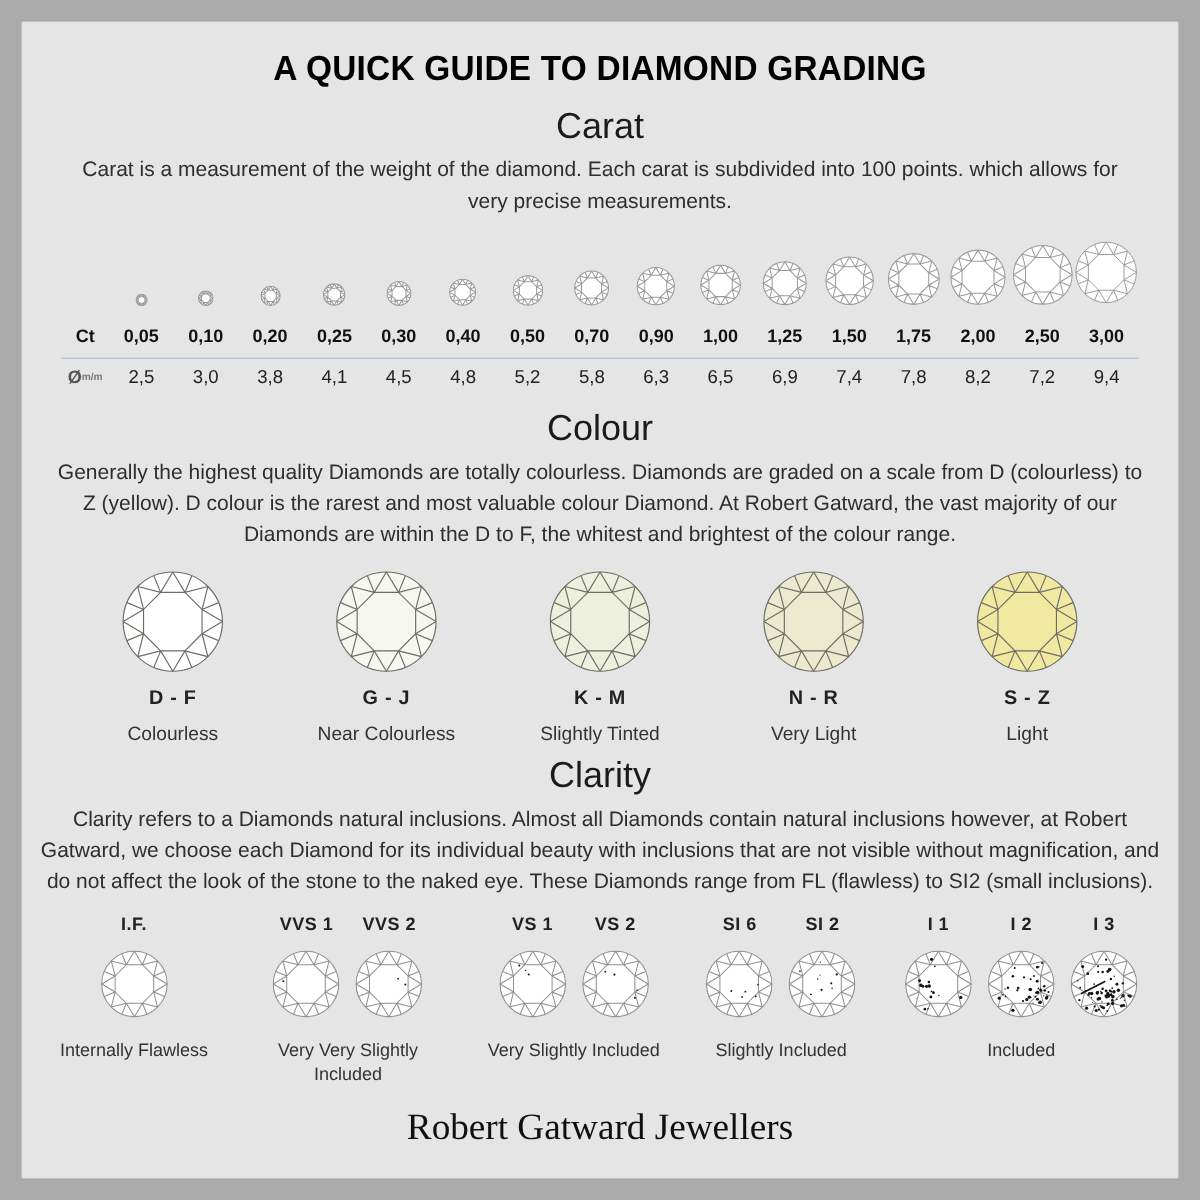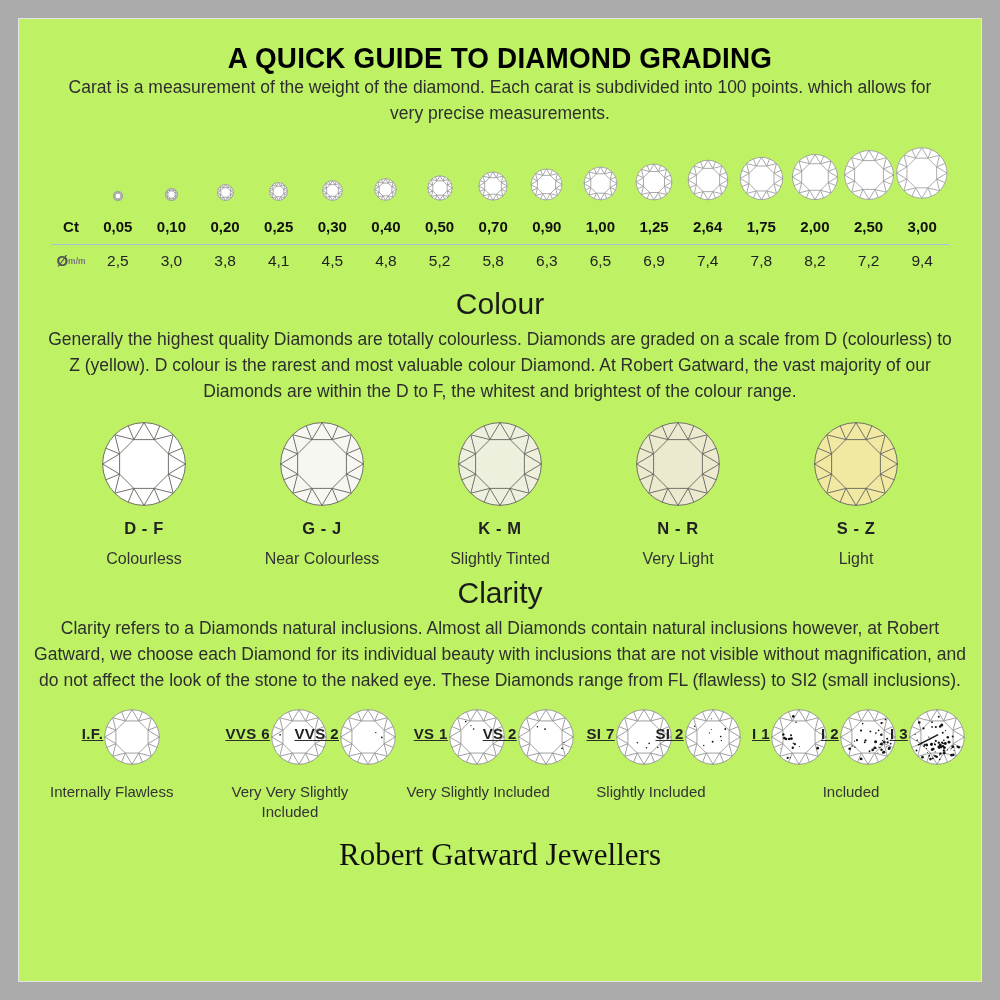--- a/index.html
+++ b/index.html
@@ -4,21 +4,21 @@
 <style>
   html,body{margin:0;padding:0;}
   body{
     width:1000px;height:1000px;position:relative;
     background:#ababab;
     font-family:"Liberation Sans", sans-serif;
     -webkit-font-smoothing:antialiased;
   }
   .frame{
     position:absolute;left:18px;top:18px;right:18px;bottom:18px;
-    background:#bef264;overflow:hidden;text-align:center;color:#2d2d2d;
+    background:#e5e5e5;overflow:hidden;text-align:center;color:#2d2d2d;
     box-shadow:inset 0 0 0 1px #e3e3e3;
   }
   h1{
     margin:24px 0 0;font-size:29px;font-weight:700;color:#000;
     letter-spacing:.2px;transform:scaleX(.96);
   }
   h2{margin:14px 0 6px;font-size:30px;font-weight:400;color:#1b1b1b;}
   h2.tight{margin-top:8px;}
   p.desc{
     margin:0 auto;font-size:17.5px;line-height:1.48;color:#2e2e2e;
@@ -44,34 +44,35 @@
   .colour-row{width:884px;margin:16px auto 0;display:flex;justify-content:space-between;}
   .col-grade{width:172px;}
   .col-grade .dia{height:88px;display:flex;justify-content:center;}
   .col-grade .range{margin-top:11px;font-size:16.5px;font-weight:700;color:#222;letter-spacing:.6px;}
   .col-grade .gdesc{margin-top:12px;font-size:16px;color:#333;}
 
   
   .clarity-row{width:900px;margin:14px auto 0;display:flex;justify-content:space-between;align-items:flex-start;}
   .cl-group{display:flex;flex-direction:column;align-items:center;}
   .cl-grades{display:flex;gap:9px;justify-content:center;}
-  .cl-grade{width:60px;display:flex;flex-direction:row;align-items:center;text-decoration:underline;}
+  .cl-grade{width:60px;display:flex;flex-direction:column;align-items:center;}
   .cl-name{font-size:15px;font-weight:700;color:#222;letter-spacing:.4px;margin-bottom:12px;white-space:nowrap;}
   .cl-caption{margin-top:12px;font-size:15px;color:#333;line-height:1.3;max-width:160px;}
 
   .brand{margin-top:16px;font-size:31px;color:#101010;font-family:Liberation Serif, serif;}
 </style>
 </head>
 <body>
 
 <div class="frame">
 
   <h1>A QUICK GUIDE TO DIAMOND GRADING</h1>
 
   <section>
+    <h2>Carat</h2>
     <p class="desc w-carat">Carat is a measurement of the weight of the diamond. Each carat is subdivided into 100 points. which allows for very precise measurements.</p>
 
     <div class="ctable">
       <div class="crow cdia" id="carat-diamonds">
         <div class="clabel"></div>
       <div class="ccell">
             <svg width="10" height="10" viewBox="0 0 100 100" aria-hidden="true">
               <circle cx="50" cy="50" r="47" fill="#ffffff" stroke="#9a9a9a" stroke-width="8.50"></circle>
               <polygon points="61.5,22.3 77.7,38.5 77.7,61.5 61.5,77.7 38.5,77.7 22.3,61.5 22.3,38.5 38.5,22.3" fill="none" stroke="#9a9a9a" stroke-width="8.50"></polygon>
               <path d="M61.5 22.3L68.0 6.6M61.5 22.3L50.0 3.0M61.5 22.3L83.2 16.8M77.7 38.5L93.4 32.0M77.7 38.5L83.2 16.8M77.7 38.5L97.0 50.0M77.7 61.5L93.4 68.0M77.7 61.5L97.0 50.0M77.7 61.5L83.2 83.2M61.5 77.7L68.0 93.4M61.5 77.7L83.2 83.2M61.5 77.7L50.0 97.0M38.5 77.7L32.0 93.4M38.5 77.7L50.0 97.0M38.5 77.7L16.8 83.2M22.3 61.5L6.6 68.0M22.3 61.5L16.8 83.2M22.3 61.5L3.0 50.0M22.3 38.5L6.6 32.0M22.3 38.5L3.0 50.0M22.3 38.5L16.8 16.8M38.5 22.3L32.0 6.6M38.5 22.3L16.8 16.8M38.5 22.3L50.0 3.0" fill="none" stroke="#9a9a9a" stroke-width="8.50"></path>
@@ -189,21 +190,21 @@
           <div class="ccell">0,10</div>
           <div class="ccell">0,20</div>
           <div class="ccell">0,25</div>
           <div class="ccell">0,30</div>
           <div class="ccell">0,40</div>
           <div class="ccell">0,50</div>
           <div class="ccell">0,70</div>
           <div class="ccell">0,90</div>
           <div class="ccell">1,00</div>
           <div class="ccell">1,25</div>
-          <div class="ccell">2,64</div>
+          <div class="ccell">1,50</div>
           <div class="ccell">1,75</div>
           <div class="ccell">2,00</div>
           <div class="ccell">2,50</div>
           <div class="ccell">3,00</div>
         </div>
       <div class="cline"></div>
       <div class="crow cvals cmm" id="carat-mm">
         <div class="clabel cml"><span>Ø</span><span class="unit">m/m</span></div>
       <div class="ccell">2,5</div>
           <div class="ccell">3,0</div>
@@ -300,21 +301,21 @@
                   <polygon points="61.5,22.3 77.7,38.5 77.7,61.5 61.5,77.7 38.5,77.7 22.3,61.5 22.3,38.5 38.5,22.3" fill="none" stroke="#8f8f8f" stroke-width="1.47"></polygon>
                   <path d="M61.5 22.3L68.0 6.6M61.5 22.3L50.0 3.0M61.5 22.3L83.2 16.8M77.7 38.5L93.4 32.0M77.7 38.5L83.2 16.8M77.7 38.5L97.0 50.0M77.7 61.5L93.4 68.0M77.7 61.5L97.0 50.0M77.7 61.5L83.2 83.2M61.5 77.7L68.0 93.4M61.5 77.7L83.2 83.2M61.5 77.7L50.0 97.0M38.5 77.7L32.0 93.4M38.5 77.7L50.0 97.0M38.5 77.7L16.8 83.2M22.3 61.5L6.6 68.0M22.3 61.5L16.8 83.2M22.3 61.5L3.0 50.0M22.3 38.5L6.6 32.0M22.3 38.5L3.0 50.0M22.3 38.5L16.8 16.8M38.5 22.3L32.0 6.6M38.5 22.3L16.8 16.8M38.5 22.3L50.0 3.0" fill="none" stroke="#8f8f8f" stroke-width="1.47"></path>
                 </svg></div>
             </div>
           </div>
           <div class="cl-caption">Internally Flawless</div>
         </div>
         <div class="cl-group">
           <div class="cl-grades">
             <div class="cl-grade">
-              <div class="cl-name">VVS 6</div>
+              <div class="cl-name">VVS 1</div>
               <div class="dia"><svg width="58" height="58" viewBox="0 0 100 100" aria-hidden="true">
                   <circle cx="50" cy="50" r="47" fill="#ffffff" stroke="#8f8f8f" stroke-width="1.47"></circle>
                   <polygon points="61.5,22.3 77.7,38.5 77.7,61.5 61.5,77.7 38.5,77.7 22.3,61.5 22.3,38.5 38.5,22.3" fill="none" stroke="#8f8f8f" stroke-width="1.47"></polygon>
                   <path d="M61.5 22.3L68.0 6.6M61.5 22.3L50.0 3.0M61.5 22.3L83.2 16.8M77.7 38.5L93.4 32.0M77.7 38.5L83.2 16.8M77.7 38.5L97.0 50.0M77.7 61.5L93.4 68.0M77.7 61.5L97.0 50.0M77.7 61.5L83.2 83.2M61.5 77.7L68.0 93.4M61.5 77.7L83.2 83.2M61.5 77.7L50.0 97.0M38.5 77.7L32.0 93.4M38.5 77.7L50.0 97.0M38.5 77.7L16.8 83.2M22.3 61.5L6.6 68.0M22.3 61.5L16.8 83.2M22.3 61.5L3.0 50.0M22.3 38.5L6.6 32.0M22.3 38.5L3.0 50.0M22.3 38.5L16.8 16.8M38.5 22.3L32.0 6.6M38.5 22.3L16.8 16.8M38.5 22.3L50.0 3.0" fill="none" stroke="#8f8f8f" stroke-width="1.47"></path>
                   <circle cx="17.4" cy="46.1" r="1.46" fill="#141414"></circle>
                 </svg></div>
             </div>
             <div class="cl-grade">
               <div class="cl-name">VVS 2</div>
               <div class="dia"><svg width="58" height="58" viewBox="0 0 100 100" aria-hidden="true">
@@ -352,21 +353,21 @@
                   <circle cx="77.7" cy="69.7" r="1.43" fill="#141414"></circle>
                   <circle cx="48.3" cy="36.4" r="1.57" fill="#141414"></circle>
                 </svg></div>
             </div>
           </div>
           <div class="cl-caption">Very Slightly Included</div>
         </div>
         <div class="cl-group">
           <div class="cl-grades">
             <div class="cl-grade">
-              <div class="cl-name">SI 7</div>
+              <div class="cl-name">SI 6</div>
               <div class="dia"><svg width="58" height="58" viewBox="0 0 100 100" aria-hidden="true">
                   <circle cx="50" cy="50" r="47" fill="#ffffff" stroke="#8f8f8f" stroke-width="1.47"></circle>
                   <polygon points="61.5,22.3 77.7,38.5 77.7,61.5 61.5,77.7 38.5,77.7 22.3,61.5 22.3,38.5 38.5,22.3" fill="none" stroke="#8f8f8f" stroke-width="1.47"></polygon>
                   <path d="M61.5 22.3L68.0 6.6M61.5 22.3L50.0 3.0M61.5 22.3L83.2 16.8M77.7 38.5L93.4 32.0M77.7 38.5L83.2 16.8M77.7 38.5L97.0 50.0M77.7 61.5L93.4 68.0M77.7 61.5L97.0 50.0M77.7 61.5L83.2 83.2M61.5 77.7L68.0 93.4M61.5 77.7L83.2 83.2M61.5 77.7L50.0 97.0M38.5 77.7L32.0 93.4M38.5 77.7L50.0 97.0M38.5 77.7L16.8 83.2M22.3 61.5L6.6 68.0M22.3 61.5L16.8 83.2M22.3 61.5L3.0 50.0M22.3 38.5L6.6 32.0M22.3 38.5L3.0 50.0M22.3 38.5L16.8 16.8M38.5 22.3L32.0 6.6M38.5 22.3L16.8 16.8M38.5 22.3L50.0 3.0" fill="none" stroke="#8f8f8f" stroke-width="1.47"></path>
                   <circle cx="73.8" cy="67.9" r="1.27" fill="#141414"></circle>
                   <circle cx="38.6" cy="60.0" r="1.35" fill="#141414"></circle>
                   <circle cx="54.2" cy="68.6" r="1.26" fill="#141414"></circle>
                   <circle cx="58.9" cy="61.0" r="1.36" fill="#141414"></circle>
                   <circle cx="76.9" cy="50.9" r="1.10" fill="#141414"></circle>
                 </svg></div>

